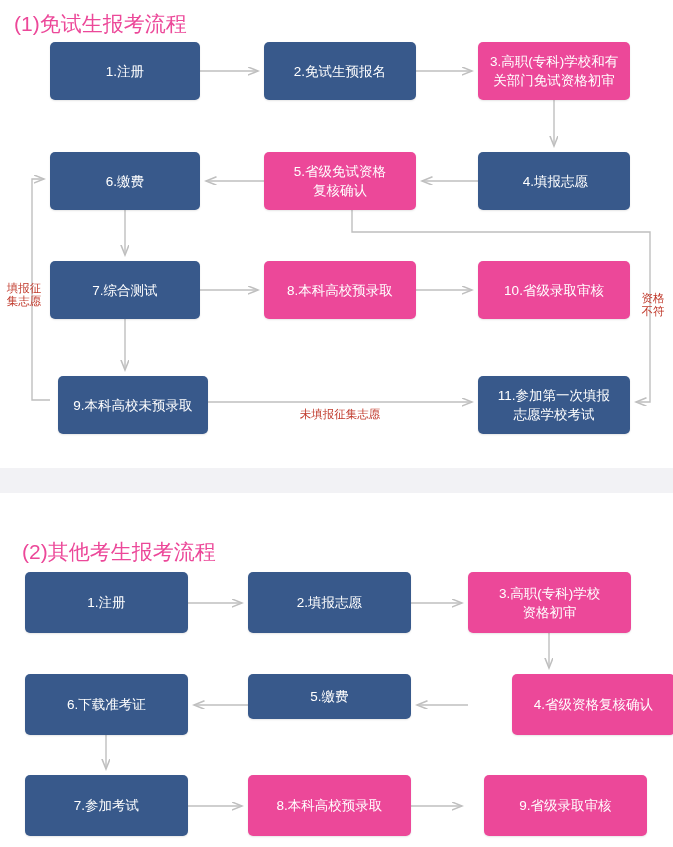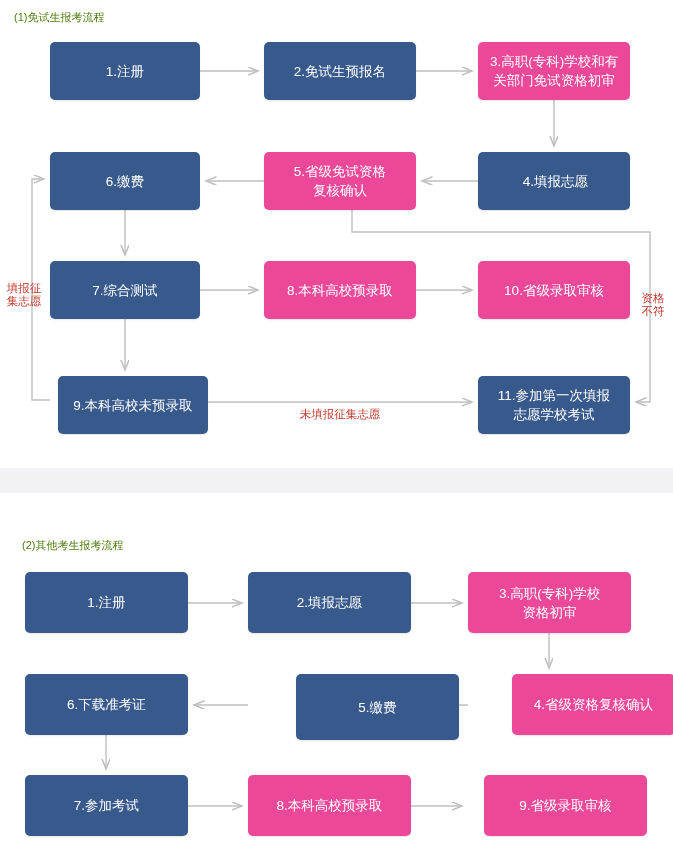--- a/index.html
+++ b/index.html
@@ -10,22 +10,22 @@
   }
   #page {
     position: relative;
     width: 673px;
     height: 847px;
     overflow: hidden;
     background: #ffffff;
   }
   .section-heading {
     position: absolute;
-    font-size: 11px;
-    color: #4d7c0f;
+    font-size: 21px;
+    color: #ec4899;
     letter-spacing: 0px;
     white-space: nowrap;
   }
   .band {
     position: absolute;
     left: 0;
     width: 673px;
     background: #f2f2f5;
   }
   .node {
@@ -141,20 +141,20 @@
   <div class="edge-label" style="left:634px; top:292px; width:38px;">资格
 不符</div>
   <div class="edge-label" style="left:255px; top:408px; width:170px;">未填报征集志愿</div>
 
   <div class="node blue" style="left:25px;  top:572px; width:163px; height:61px;">1.注册</div>
   <div class="node blue" style="left:248px; top:572px; width:163px; height:61px;">2.填报志愿</div>
   <div class="node red" style="left:468px; top:572px; width:163px; height:61px;">3.高职(专科)学校
 资格初审</div>
 
   <div class="node red" style="left:468px; top:674px; width:163px; height:61px;margin-left:44px;">4.省级资格复核确认</div>
-  <div class="node blue" style="left:248px; top:674px; width:163px; height:66px;margin-left:48px;">5.缴费</div>
+  <div class="node blue" style="left:248px; top:674px; width:163px; height:45px;">5.缴费</div>
   <div class="node blue" style="left:25px;  top:674px; width:163px; height:61px;">6.下载准考证</div>
 
   <div class="node blue" style="left:25px;  top:775px; width:163px; height:61px;">7.参加考试</div>
   <div class="node red" style="left:248px; top:775px; width:163px; height:61px;">8.本科高校预录取</div>
   <div class="node red" style="left:468px; top:775px; width:163px; height:61px;margin-left:16px;">9.省级录取审核</div>
 
 </div>
 
 </body></html>

